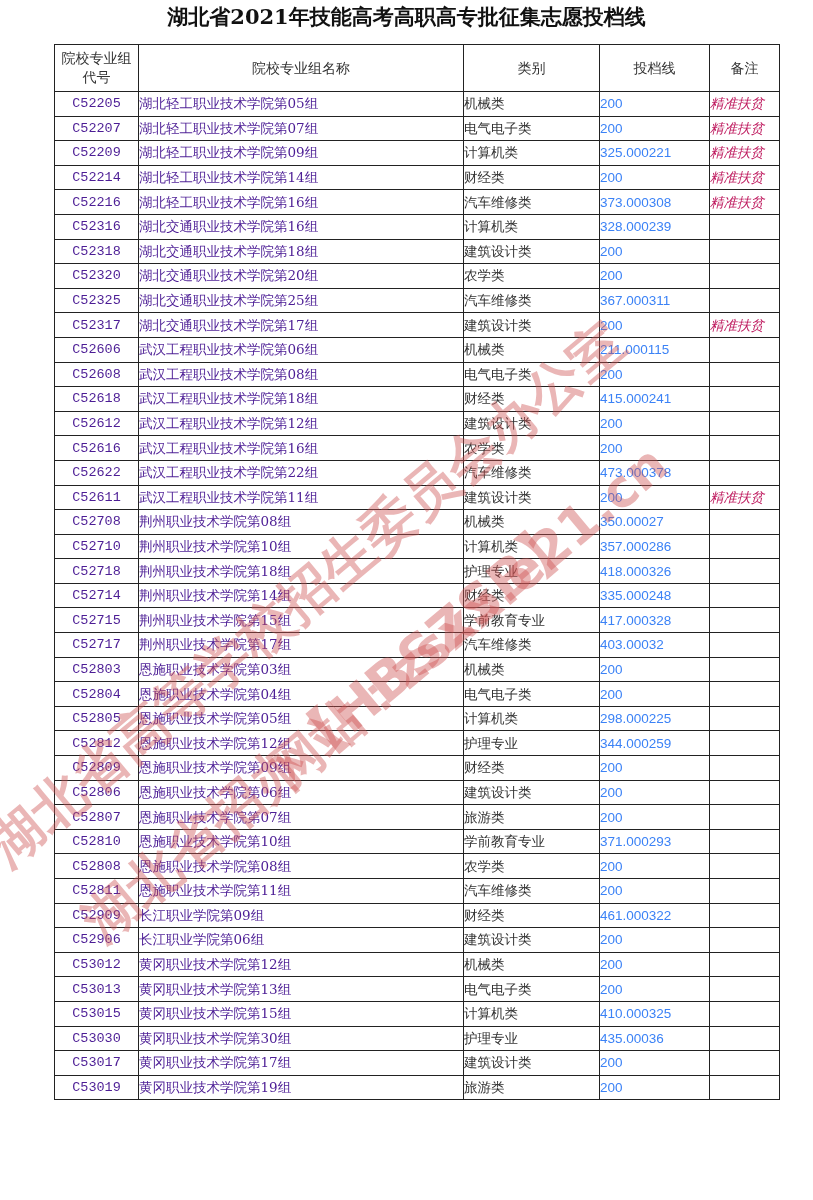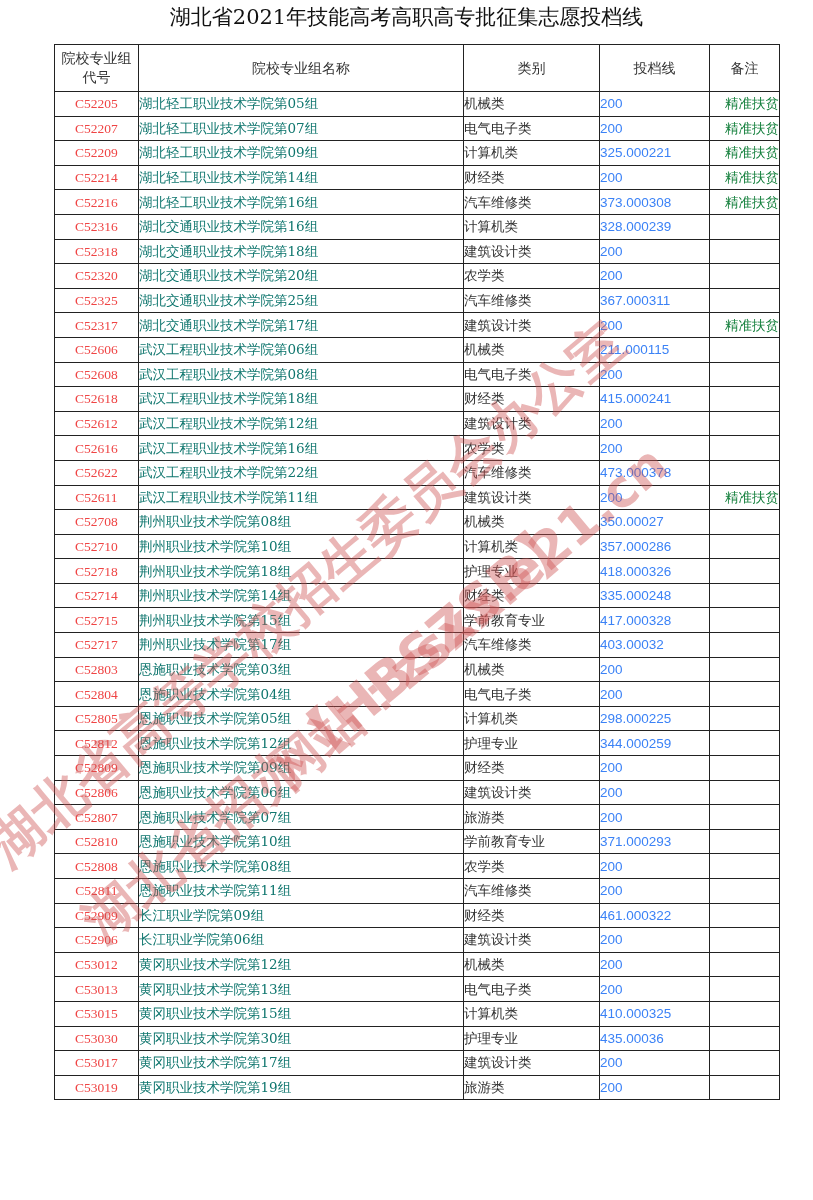--- a/index.html
+++ b/index.html
@@ -1,34 +1,34 @@
 <!DOCTYPE html>
 <html><head>
 <meta charset="utf-8">
 <style>
   html, body { margin: 0; padding: 0; background: #ffffff; }
   body { width: 813px; height: 1200px; position: relative; overflow: hidden;
          font-family: "DejaVu Serif", "Liberation Serif", serif; color: #111; }
   .title { position: absolute; left: 0; top: 2px; width: 813px; text-align: center;
-           font-size: 21px; font-weight: normal; letter-spacing: 0px;
+           font-size: 21px; font-weight: bold; letter-spacing: 0px;
            font-family: "DejaVu Serif", "Liberation Serif", serif; line-height: 30px; }
   table.grid { position: absolute; left: 54px; top: 44px; border-collapse: collapse;
                table-layout: fixed; width: 725px; }
   table.grid col.c1 { width: 84px; } table.grid col.c2 { width: 325px; }
   table.grid col.c3 { width: 136px; } table.grid col.c4 { width: 110px; }
   table.grid col.c5 { width: 70px; }
   table.grid th, table.grid td { border: 1.5px solid #222; padding: 0; overflow: hidden; white-space: nowrap; }
   table.grid th { height: 46px; font-weight: normal; font-size: 14px; color: #333;
                   text-align: center; line-height: 19px; white-space: normal; }
   table.grid td { height: 23.6px; font-size: 13.5px; line-height: 23px; }
-  td.code { text-align: center; font-family: Liberation Serif, serif; color: #ef4444; font-size: 13px; }
-  td.name { padding-left: 5px; color: #0f766e; }
+  td.code { text-align: center; font-family: Liberation Mono, monospace; color: #4c1d95; font-size: 13px; }
+  td.name { padding-left: 5px; color: #4c1d95; }
   td.cat  { padding-left: 3px; color: #333; margin-left: 8px; }
   td.score { padding-left: 6px; font-family: "Liberation Sans", "DejaVu Sans", sans-serif; font-size: 14px; color: #3b82f6; }
-  td.note { text-align: right; color: #15803d; font-size: 13.5px; }
+  td.note { text-align: left; color: #be185d; font-size: 13.5px; font-style: italic; }
   .footer { position: absolute; left: 0; width: 813px; top: 1174px; text-align: center;
             font-size: 14px; color: #222; letter-spacing: 1px; margin-top: 46px; }
   .wm { position: absolute; color: rgba(205, 80, 80, 0.42); font-weight: bold;
         font-family: "DejaVu Sans", "Liberation Sans", sans-serif; white-space: nowrap;
         transform-origin: left bottom; pointer-events: none; }
   .wm1 { left: 20px; top: 810px; font-size: 54px; transform: rotate(-40deg); }
   .wm2 { left: 115px; top: 885px; font-size: 54px; transform: rotate(-40deg); }
   .wm3 { left: 300px; top: 735px; font-size: 52px; transform: rotate(-40deg); }
 </style>
 </head>

